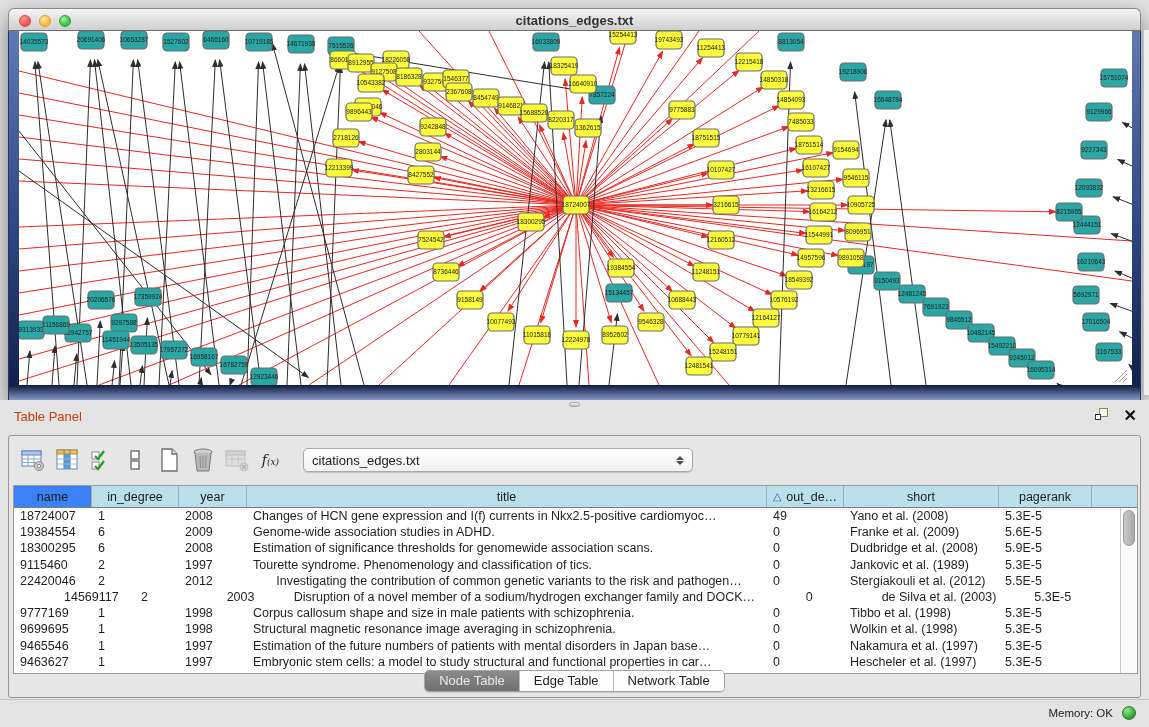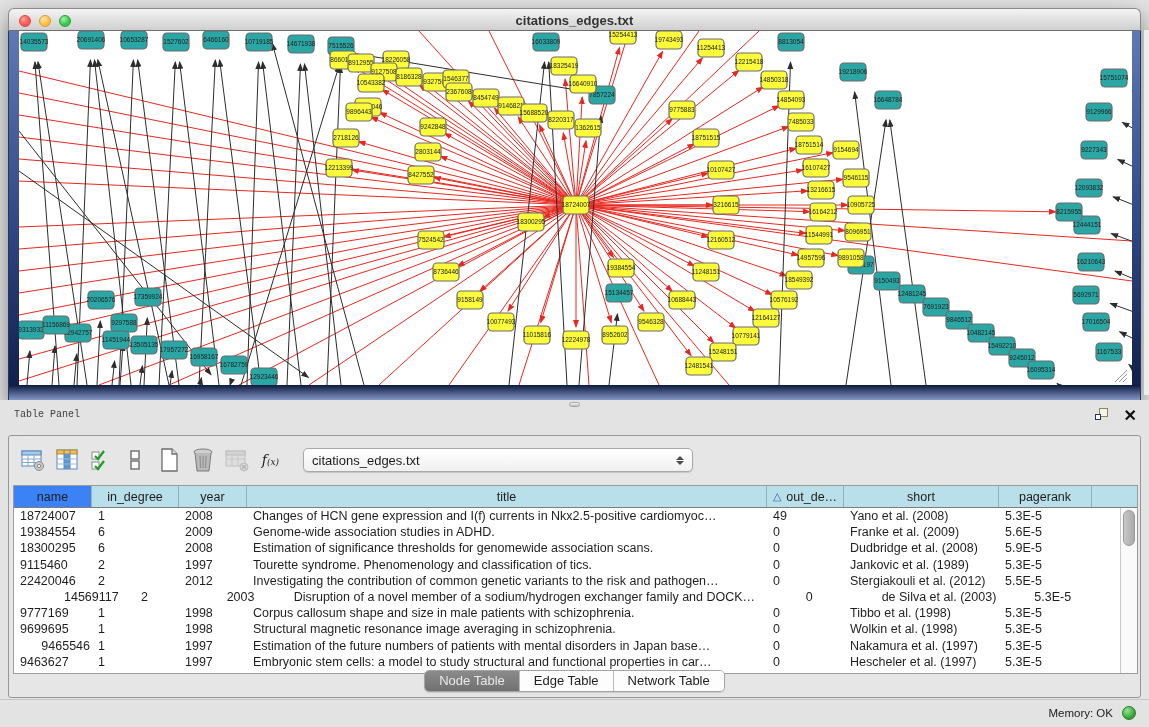--- a/index.html
+++ b/index.html
@@ -22,21 +22,21 @@
   .frame { position:absolute; left:0; top:23px; right:0; bottom:0;
            background:linear-gradient(180deg,#5f79b4 0%, #2d4582 55%, #0f1d44 100%); border-left:1px solid #24355f; border-right:1px solid #24355f;}
   .frame .bottomstrip { position:absolute; left:0; right:0; bottom:0; height:15px;
            background:linear-gradient(180deg,#0d1a3e,#8397c6); }
   .canvas { position:absolute; left:10px; top:0; width:1113px; height:354px; background:#fff; overflow:hidden; }
   .canvas svg { display:block; }
   .behind-strip { position:absolute; right:0; top:30px; width:6px; height:365px; background:#ededed; border-left:1px solid #bdbdbd; }
 
   
   .tpanel-header { position:absolute; left:0; top:400px; width:1149px; height:32px; background:#e3e3e3; }
-  .tpanel-title { position:absolute; left:14px; top:9px; font-size:10px; color:#404040;font-family:Liberation Mono, monospace; }
+  .tpanel-title { position:absolute; left:14px; top:9px; font-size:13px; color:#c2410c; }
   .splitter-dot { position:absolute; left:569px; top:2px; width:11px; height:5px; border-radius:3px;
                   background:linear-gradient(#fafafa,#b9b9b9); border:1px solid #a8a8a8; }
   .tpanel-icons { position:absolute; right:12px; top:8px; display:flex; gap:14px; align-items:center; }
   .float-ic { position:relative; width:15px; height:15px; }
   .float-ic .sq1 { position:absolute; left:4px; top:0; width:9px; height:9px; border:1.5px solid #8a8a55; background:#f4f4e8; }
   .float-ic .sq2 { position:absolute; left:0; top:6px; width:6px; height:6px; border:1.5px solid #27335f; background:#fff; }
   .close-x { font-size:16px; font-weight:bold; color:#111; line-height:14px; cursor:default; }
 
   .inner-panel { position:absolute; left:8px; top:435px; width:1133px; height:263px;
                  background:#e6e6e6; border:1px solid #979797; border-radius:3px; }
@@ -847,21 +847,21 @@
             <div class="td" style="width: 68px;">1997</div>
             <div class="td" style="width: 520px;">Tourette syndrome. Phenomenology and classification of tics.</div>
             <div class="td" style="width: 77px;">0</div>
             <div class="td" style="width: 155px;">Jankovic et al. (1989)</div>
             <div class="td" style="width: 93px;">5.3E-5</div>
           </div>
           <div class="tr">
             <div class="td" style="width: 78px;">22420046</div>
             <div class="td" style="width: 87px;">2</div>
             <div class="td" style="width: 68px;">2012</div>
-            <div class="td" style="width: 520px;">Investigating the contribution of common genetic variants to the risk and pathogen…</div>
+            <div class="td" style="width: 520px; text-align: center;">Investigating the contribution of common genetic variants to the risk and pathogen…</div>
             <div class="td" style="width: 77px;">0</div>
             <div class="td" style="width: 155px;">Stergiakouli et al. (2012)</div>
             <div class="td" style="width: 93px;">5.5E-5</div>
           </div>
           <div class="tr">
             <div class="td" style="width: 78px; margin-left: 44px;">14569117</div>
             <div class="td" style="width: 87px;">2</div>
             <div class="td" style="width: 68px;">2003</div>
             <div class="td" style="width: 520px;">Disruption of a novel member of a sodium/hydrogen exchanger family and DOCK…</div>
             <div class="td" style="width: 77px;">0</div>
@@ -880,21 +880,21 @@
           <div class="tr">
             <div class="td" style="width: 78px;">9699695</div>
             <div class="td" style="width: 87px;">1</div>
             <div class="td" style="width: 68px;">1998</div>
             <div class="td" style="width: 520px;">Structural magnetic resonance image averaging in schizophrenia.</div>
             <div class="td" style="width: 77px;">0</div>
             <div class="td" style="width: 155px;">Wolkin et al. (1998)</div>
             <div class="td" style="width: 93px;">5.3E-5</div>
           </div>
           <div class="tr">
-            <div class="td" style="width: 78px; text-align: right;">9465546</div>
+            <div class="td" style="width: 78px;">9465546</div>
             <div class="td" style="width: 87px;">1</div>
             <div class="td" style="width: 68px;">1997</div>
             <div class="td" style="width: 520px;">Estimation of the future numbers of patients with mental disorders in Japan base…</div>
             <div class="td" style="width: 77px;">0</div>
             <div class="td" style="width: 155px;">Nakamura et al. (1997)</div>
             <div class="td" style="width: 93px;">5.3E-5</div>
           </div>
           <div class="tr">
             <div class="td" style="width: 78px;">9463627</div>
             <div class="td" style="width: 87px;">1</div>

